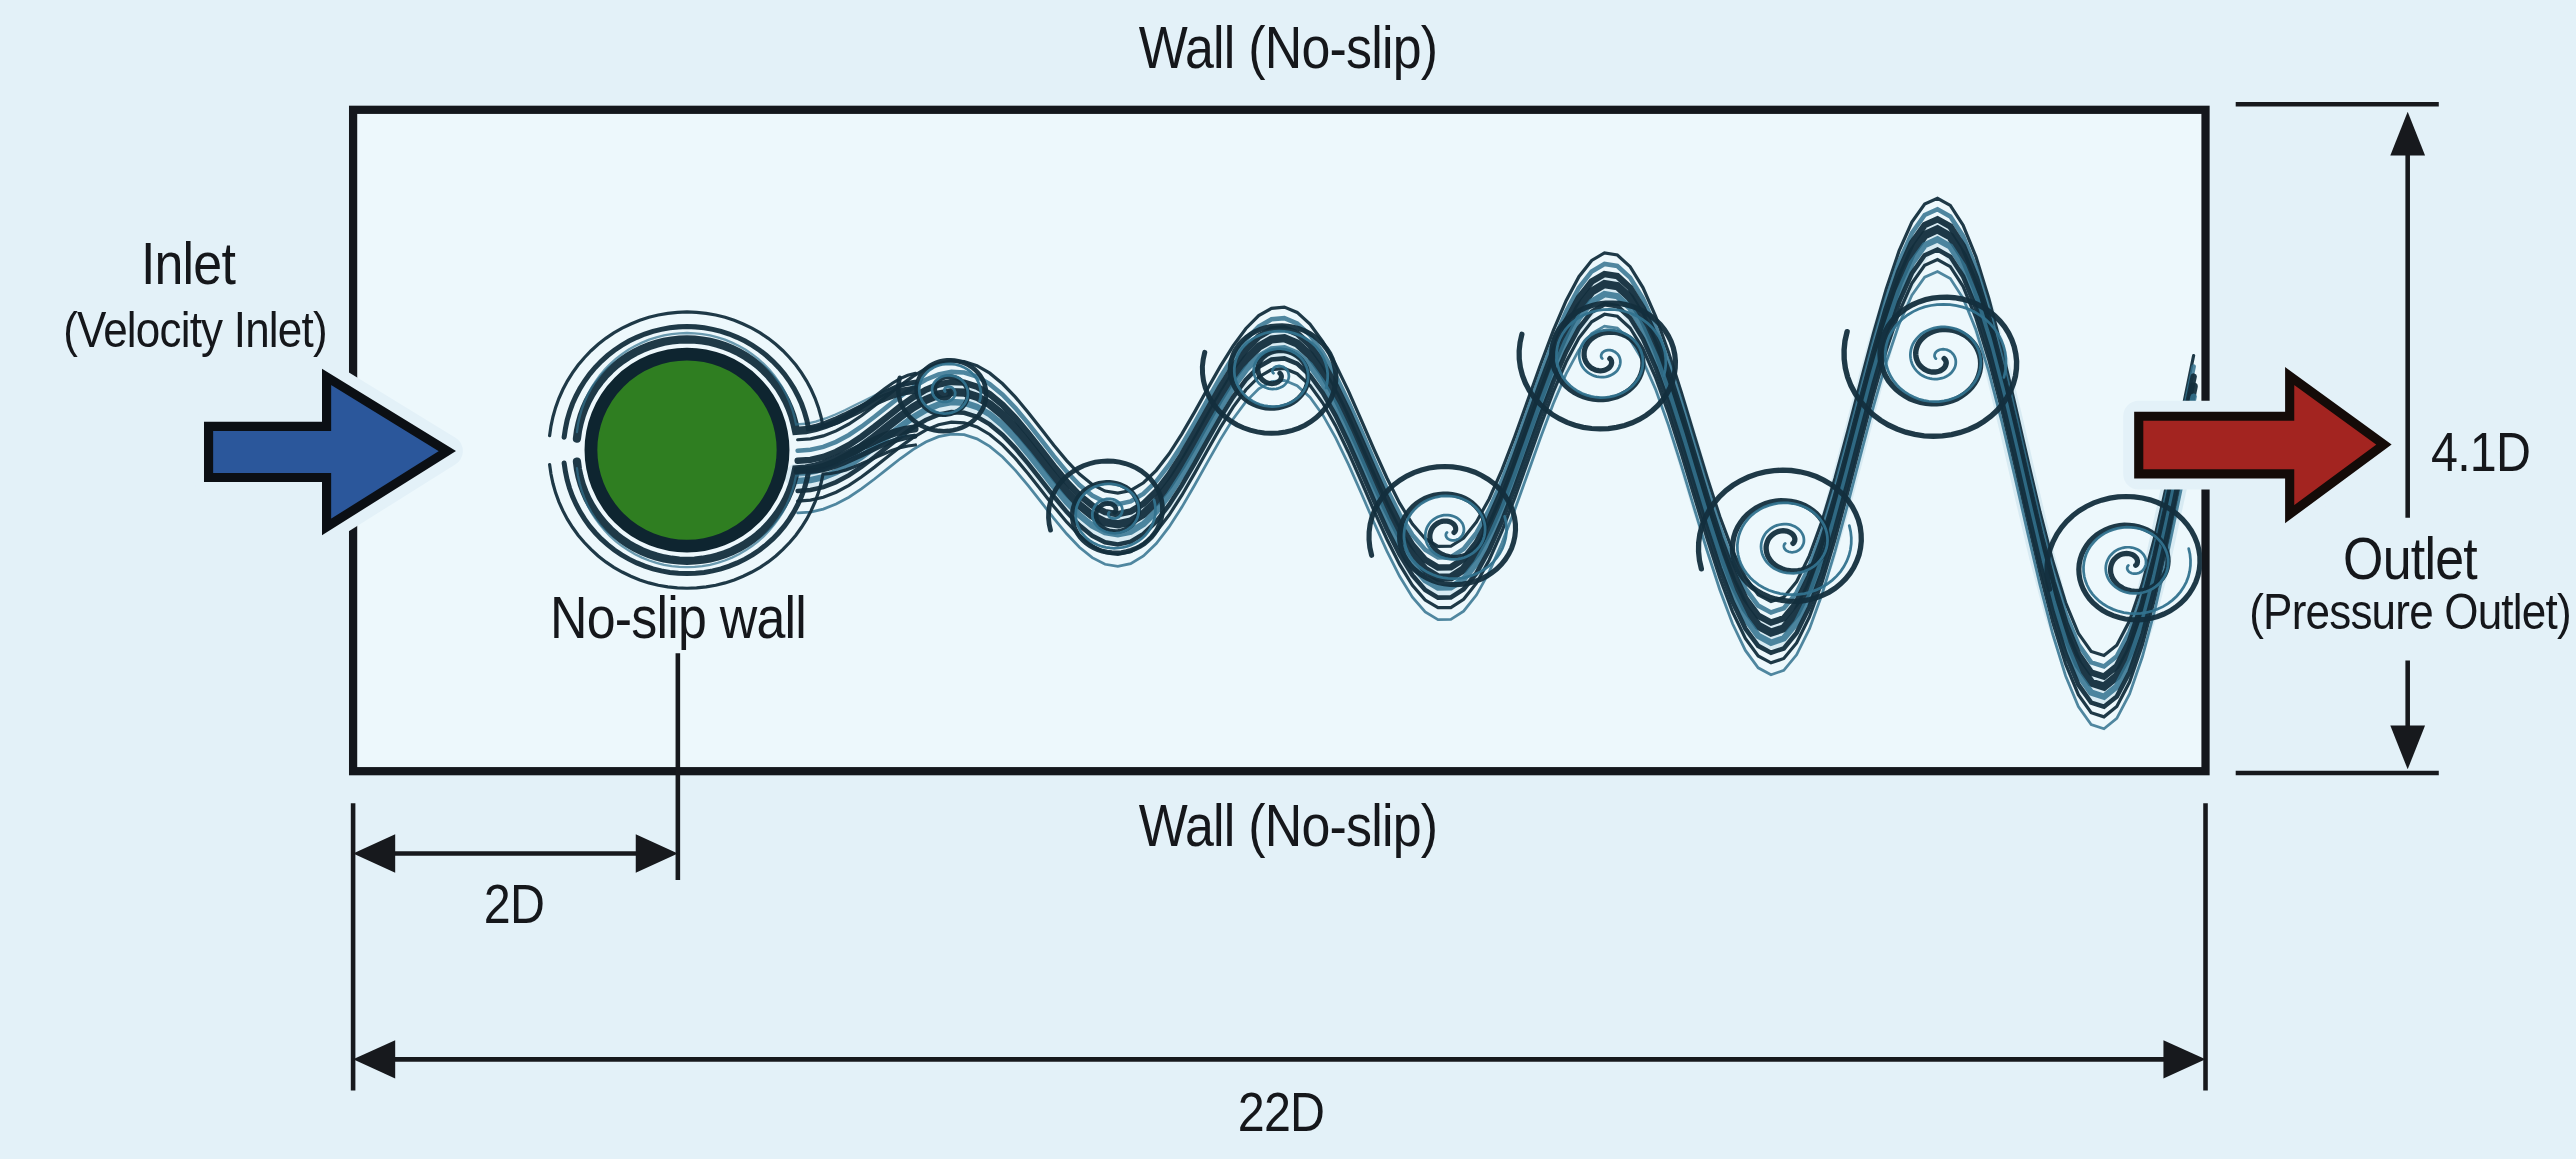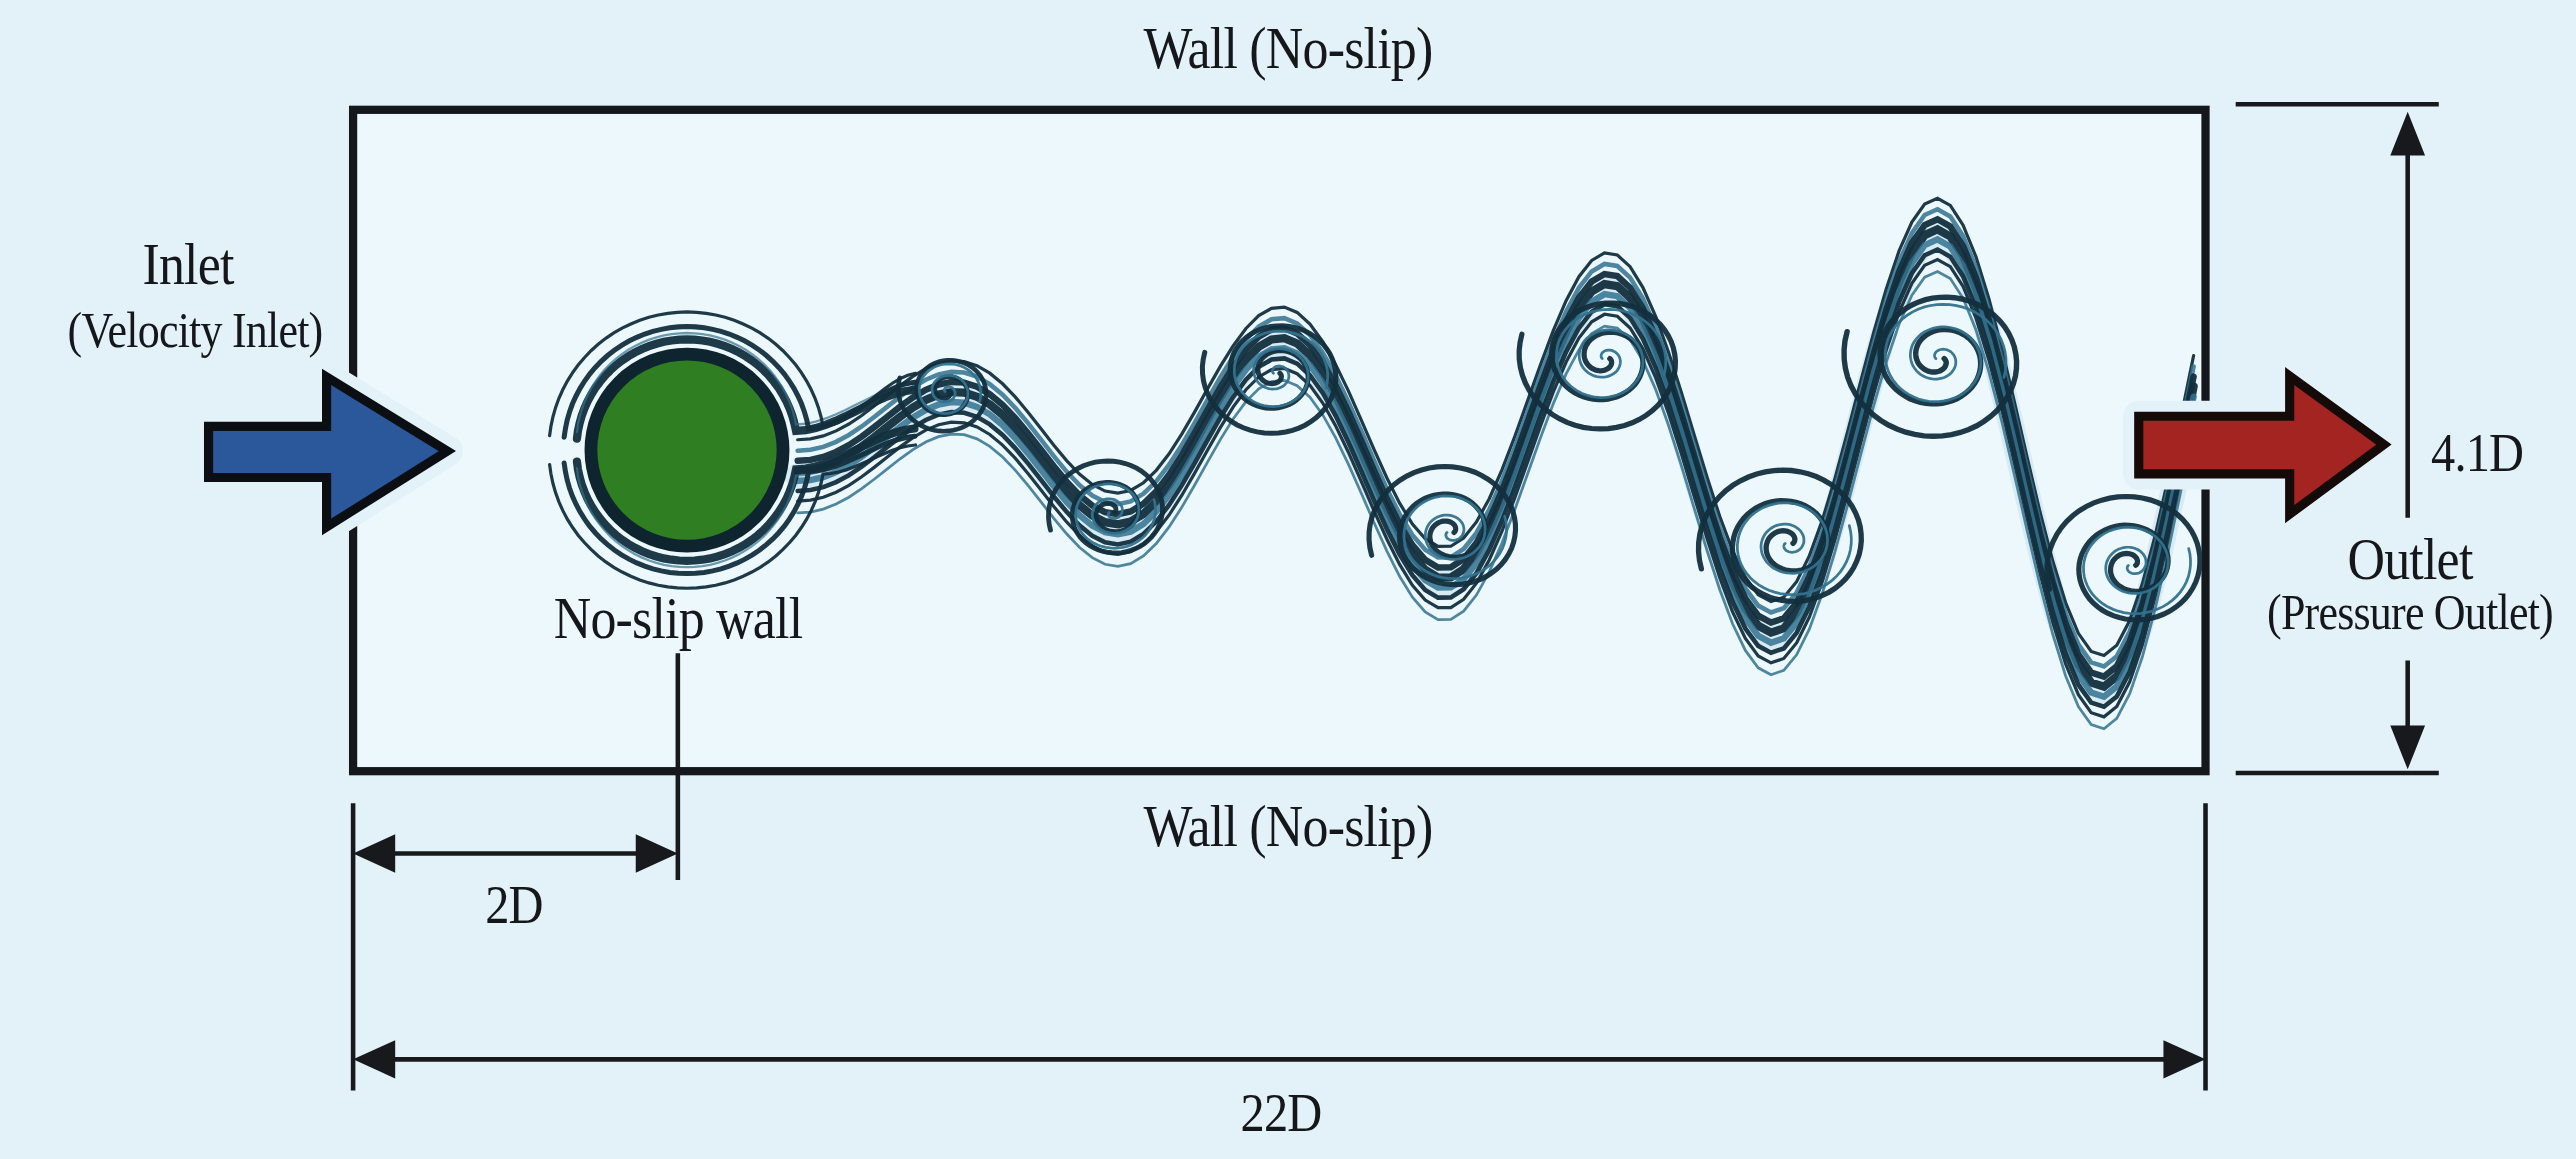--- a/index.html
+++ b/index.html
@@ -1,21 +1,21 @@
 <!DOCTYPE html>
 <html style="font-size:14.6px"><head>
 <meta charset="utf-8">
 <style>
   html,body{margin:0;padding:0;}
   body{
     width:2576px;height:1160px;position:relative;overflow:hidden;
     background:#e3f1f8;
     font-family:"Liberation Sans", sans-serif;
   }
-  #stage{position:absolute;left:0;top:0;width:2264px;height:1160px;font-family:Liberation Serif, serif;}
+  #stage{position:absolute;left:0;top:0;width:2264px;height:1160px;}
   svg#diagram{position:absolute;left:0;top:0;}
   .lbl{
     position:absolute;white-space:nowrap;color:#15171b;
     transform:translate(-50%,-50%) scaleX(0.88);
     letter-spacing:-0.9px;line-height:1;font-weight:400;
   }
   .lbl-left{
     position:absolute;white-space:nowrap;color:#15171b;
     transform:translate(0,-50%) scaleX(0.88);transform-origin:left center;
     letter-spacing:-0.9px;line-height:1;font-weight:400;

